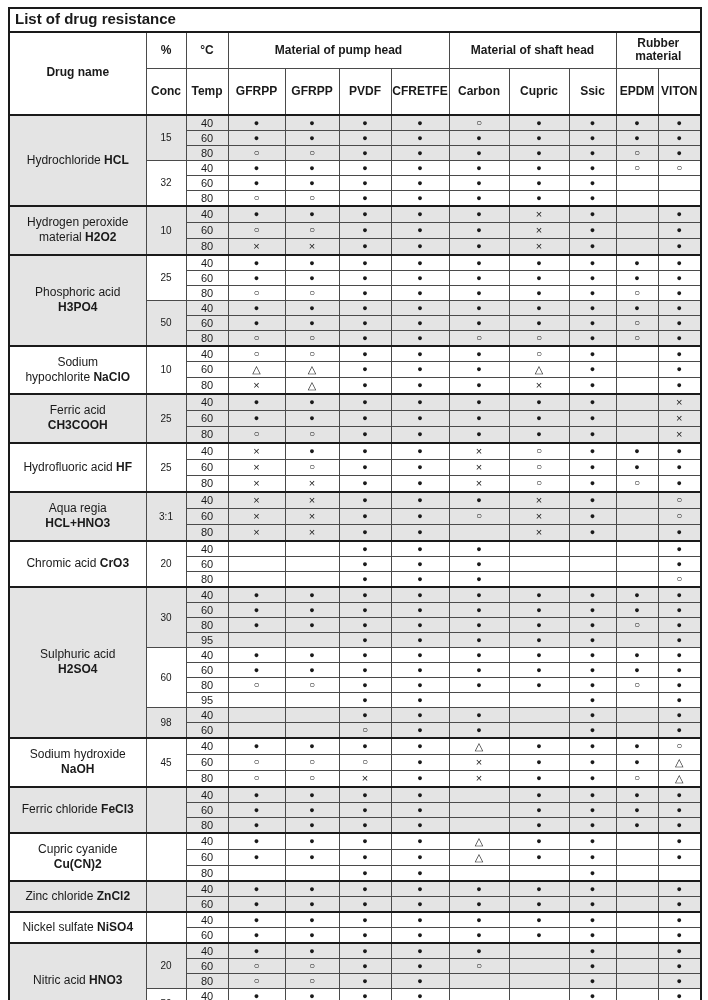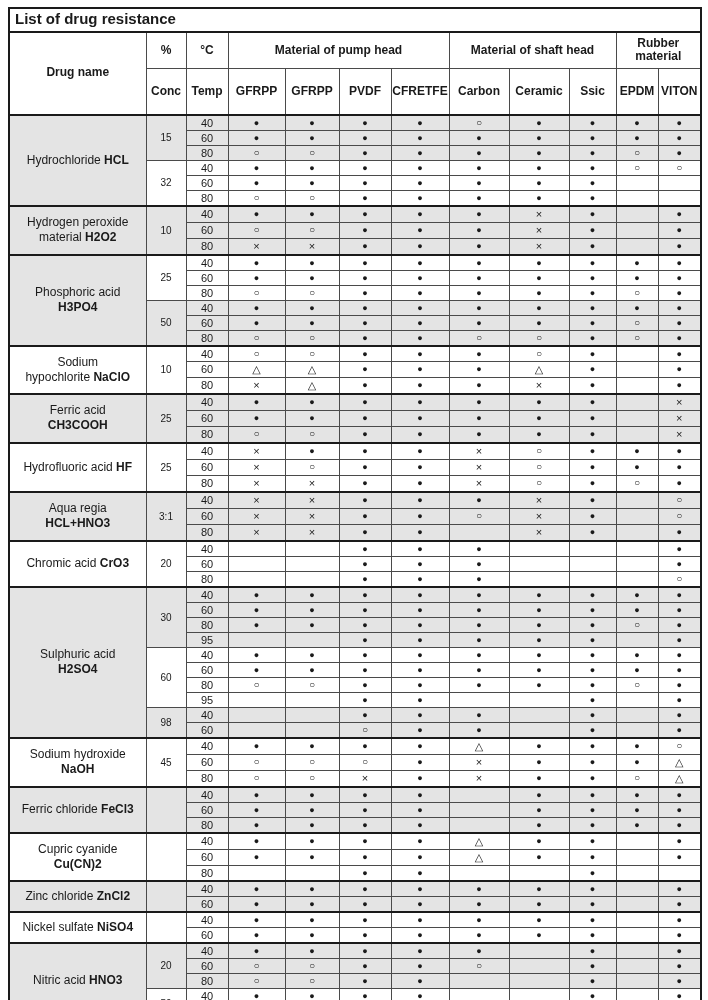--- a/index.html
+++ b/index.html
@@ -73,21 +73,21 @@
         <th colspan="2" class="rubber">Rubber material</th>
       </tr>
       <tr class="h2">
         <th>Conc</th>
         <th>Temp</th>
         <th>GFRPP</th>
         <th>GFRPP</th>
         <th>PVDF</th>
         <th>CFRETFE</th>
         <th>Carbon</th>
-        <th>Ceramic</th>
+        <th>Cupric</th>
         <th>Ssic</th>
         <th>EPDM</th>
         <th>VITON</th>
       </tr>
     </thead>
     <tbody id="tbody">
         <tr class="drug-start">
           <td class="name shade" rowspan="6"><span>Hydrochloride </span><span class="b">HCL</span></td>
           <td class="conc shade" rowspan="3">15</td>
           <td class="temp shade">40</td>

